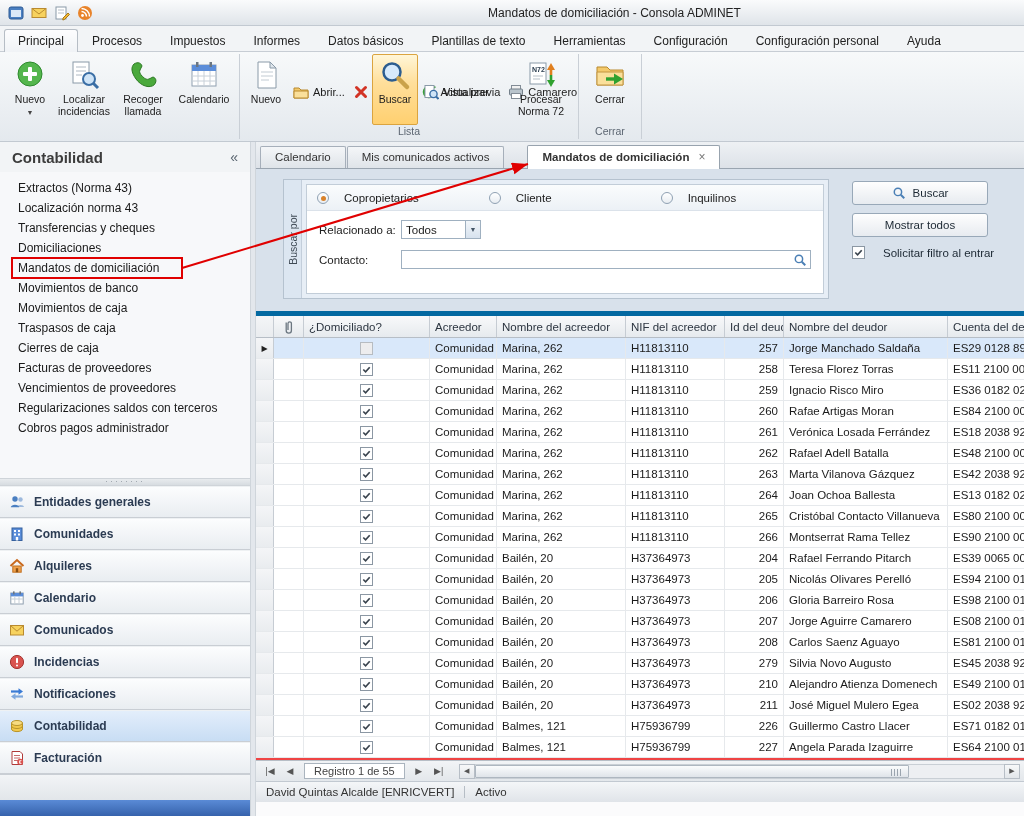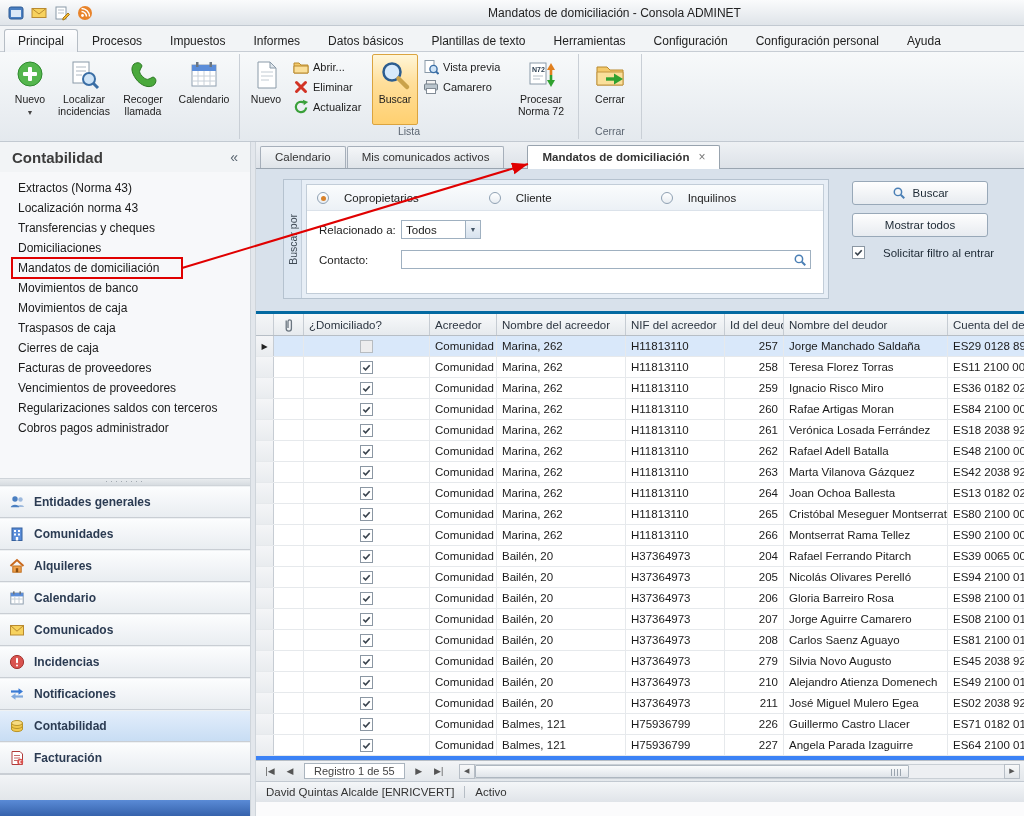--- a/index.html
+++ b/index.html
@@ -22,21 +22,21 @@
 
   
   #ribbon{height:90px;background:linear-gradient(#f7f9fa,#e4e9ee);border-bottom:1px solid #c2c9d1;display:flex;padding:2px 4px}
   .rgroup{display:flex;flex-direction:column;border-right:1px solid #c9cfd6;padding:0 4px}
   .gbody{flex:1;display:flex;align-items:stretch;gap:3px}
   .glabel{height:14px;text-align:center;font-size:10.5px;color:#5c6672}
   .rbig{display:flex;flex-direction:column;align-items:center;padding:4px 2px 0;border:1px solid transparent;border-radius:2px;font-size:10.5px;line-height:11.5px;text-align:center;color:#1c1c1c}
   .rbig .i32{margin-bottom:3px}
   .rbig.hl{background:linear-gradient(#fff6d8,#ffdf9b 40%,#ffd070);border-color:#dba43f}
   .rbig .dd{font-size:7px;color:#444;margin-top:1px}
-  .rsmallcol{display:flex;flex-direction:column;justify-content:flex-start;gap:4px;padding-top:5px}
+  .rsmallcol{display:flex;flex-direction:row;justify-content:flex-start;gap:4px;padding-top:5px}
   .rsmall{display:flex;align-items:center;gap:4px;font-size:11px;color:#1c1c1c;padding:0 2px;white-space:nowrap}
 
   
   #bodyrow{display:flex;height:674px}
   #sidebar{width:250px;background:#f7f8fa;display:flex;flex-direction:column}
   #vsplit{width:6px;background:#e3e7ec;border-left:1px solid #cfd5db;border-right:1px solid #cfd5db}
   #main{flex:1;display:flex;flex-direction:column;min-width:0}
 
   
   #sb-header{height:30px;display:flex;align-items:center;padding:0 12px;font-size:15px;font-weight:bold;color:#3c3c3c;background:#f2f4f6}
@@ -76,21 +76,21 @@
   .tinput{flex:1;height:19px;border:1px solid #9fb0c0;background:#fff;display:flex;align-items:center;padding-left:4px}
   .tinput .mag{margin-left:auto;width:14px;height:14px;margin-right:3px}
   #right-controls{position:absolute;left:596px;top:12px;width:166px}
   .btn{width:136px;height:24px;margin-bottom:8px;background:linear-gradient(#fefefe,#e7ebf0);border:1px solid #98a8b8;border-radius:3px;display:flex;align-items:center;justify-content:center;gap:7px;font-size:11.5px;color:#1c2833}
   .cbrow{display:flex;align-items:center;gap:18px;font-size:11.5px;margin-top:9px;color:#1c2833}
   .cbx{width:13px;height:13px;border:1px solid #8b97a3;background:#fff;display:inline-flex;align-items:center;justify-content:center;flex:0 0 auto}
   .cbx svg{width:11px;height:11px}
   .cbx.dis{background:#ededee;border-color:#b7bcc1}
 
   
-  #grid{position:absolute;left:0;top:142px;right:0;bottom:0;background:#3b82f6;border-top:3px solid #0369a1;overflow:hidden}
+  #grid{position:absolute;left:0;top:142px;right:0;bottom:0;background:#ef4444;border-top:5px solid #0369a1;overflow:hidden}
   #ghead{display:flex;height:22px;background:linear-gradient(#f8f9fa,#e6eaee);border-bottom:1px solid #b7bec6}
   .hcell{border-right:1px solid #c6ccd3;font-size:11.5px;color:#2c3540;display:flex;align-items:center;padding:0 5px;overflow:hidden;white-space:nowrap;flex:0 0 auto}
   .grow{display:flex;height:21px;border-bottom:1px solid #e6e9ec;background:#fff}
   .grow.sel{background:#d9e8fa}
   .gcell{border-right:1px solid #e6e9ec;font-size:11.5px;display:flex;align-items:center;padding:0 5px;overflow:hidden;white-space:nowrap;flex:0 0 auto}
   .gcell.right{justify-content:flex-end}
   .center{justify-content:center!important;padding:0!important}
   .ind{background:linear-gradient(#f4f5f7,#e9ecef);border-right:1px solid #c6ccd3!important;font-size:8px;color:#222}
 
   
@@ -695,21 +695,21 @@
                 <span class="cbx">
                   <svg viewBox="0 0 12 12">
                     <path d="M2.5 6 L5 8.5 L9.5 3.5" fill="none" stroke="#39434d" stroke-width="1.8"></path>
                   </svg>
                 </span>
               </div>
               <div class="gcell" style="width:67px">Comunidad</div>
               <div class="gcell" style="width:129px">Marina, 262</div>
               <div class="gcell" style="width:99px">H11813110</div>
               <div class="gcell right" style="width:59px">265</div>
-              <div class="gcell" style="width:164px">Cristóbal Meseguer Montserrat</div>
+              <div class="gcell" style="width:164px">Cristóbal Contacto Villanueva</div>
               <div class="gcell" style="width:112px">ES80 2100 002</div>
             </div>
             <div class="grow">
               <div class="gcell ind center" style="width:18px"></div>
               <div class="gcell center" style="width:30px"></div>
               <div class="gcell center" style="width:126px">
                 <span class="cbx">
                   <svg viewBox="0 0 12 12">
                     <path d="M2.5 6 L5 8.5 L9.5 3.5" fill="none" stroke="#39434d" stroke-width="1.8"></path>
                   </svg>

